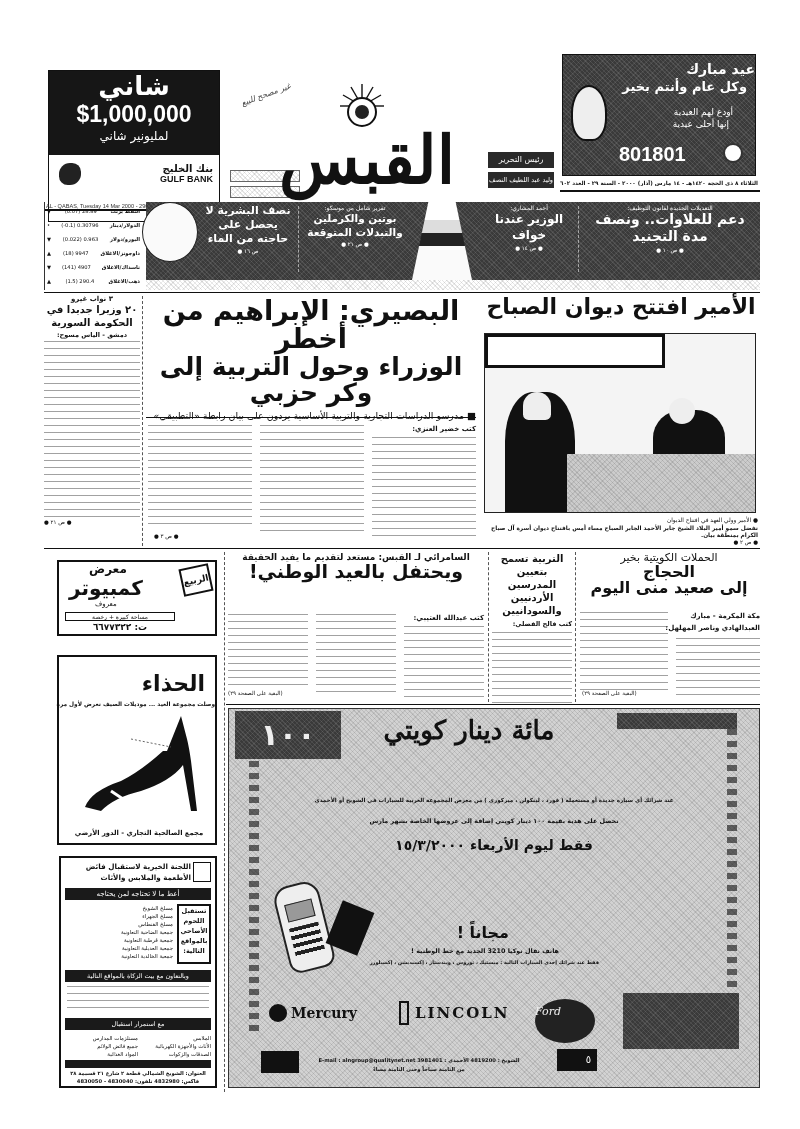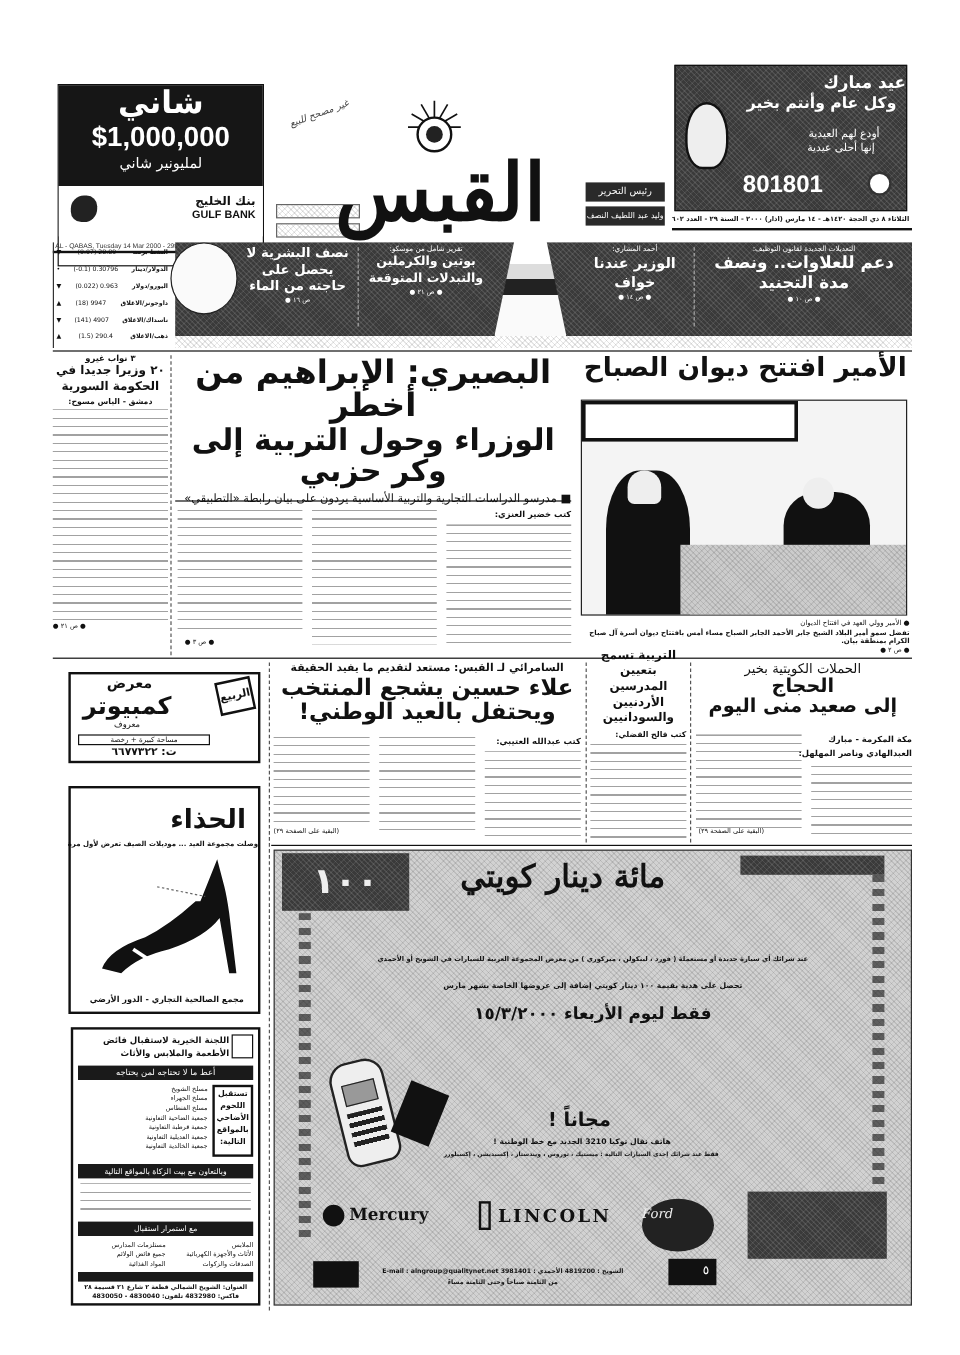--- a/index.html
+++ b/index.html
@@ -230,31 +230,30 @@
   </div>
   <div class="abs" style="left:4px;top:202px;width:146px;height:8px;background:#1a1a1a;"></div>
   <div class="abs" style="left:4px;top:212px;width:146px;font-size:5.2px;font-weight:bold;direction:rtl;text-align:center;white-space:nowrap;">العنوان: الشويخ الشمالي قطعة ٢ شارع ٢١ قسيمة ٢٨</div>
   <div class="abs" style="left:4px;top:220px;width:146px;font-size:5.2px;font-weight:bold;direction:rtl;text-align:center;white-space:nowrap;">فاكس: 4832980 تلفون: 4830040 - 4830050</div>
 </div>
 
 <div class="vr" style="left:224px;top:552px;height:540px;"></div>
 
 <div class="abs" style="left:228px;top:552px;width:256px;height:150px;">
   <div style="font-size:9px;font-weight:bold;direction:rtl;text-align:center;white-space:nowrap;">السامرائي لـ القبس: مستعد لتقديم ما يفيد الحقيقة</div>
-  <div class="headline" style="font-size:19px;margin-top:2px;">علاء حسين يشجع المنتخب</div>
   <div class="headline" style="font-size:19px;">ويحتفل بالعيد الوطني!</div>
   <div class="abs" style="right:0;top:62px;font-size:7px;font-weight:bold;direction:rtl;">كتب عبدالله العتيبي:</div>
   <div class="abs lines" style="right:0;top:74px;width:80px;height:72px;"></div>
   <div class="abs lines" style="right:88px;top:62px;width:80px;height:84px;"></div>
   <div class="abs lines" style="right:176px;top:62px;width:80px;height:74px;"></div>
   <div class="abs" style="left:0;top:138px;font-size:5.5px;direction:rtl;">(البقية على الصفحة ٢٩)</div>
 </div>
 <div class="vr" style="left:488px;top:552px;height:150px;"></div>
 
-<div class="abs" style="left:492px;top:540px;width:80px;height:150px;">
+<div class="abs" style="left:492px;top:552px;width:80px;height:150px;">
   <div class="headline" style="font-size:10px;line-height:13px;">التربية تسمح بتعيين المدرسين الأردنيين والسودانيين</div>
   <div style="font-size:6.5px;font-weight:bold;direction:rtl;margin-top:3px;">كتب فالح الفضلي:</div>
   <div class="lines" style="height:92px;margin-top:4px;"></div>
 </div>
 <div class="vr" style="left:575px;top:552px;height:150px;"></div>
 
 <div class="abs" style="left:578px;top:552px;width:182px;height:150px;">
   <div class="headline" style="font-size:11px;font-weight:normal;">الحملات الكويتية بخير</div>
   <div class="headline" style="font-size:16px;">الحجاج</div>
   <div class="headline" style="font-size:16px;">إلى صعيد منى اليوم</div>

